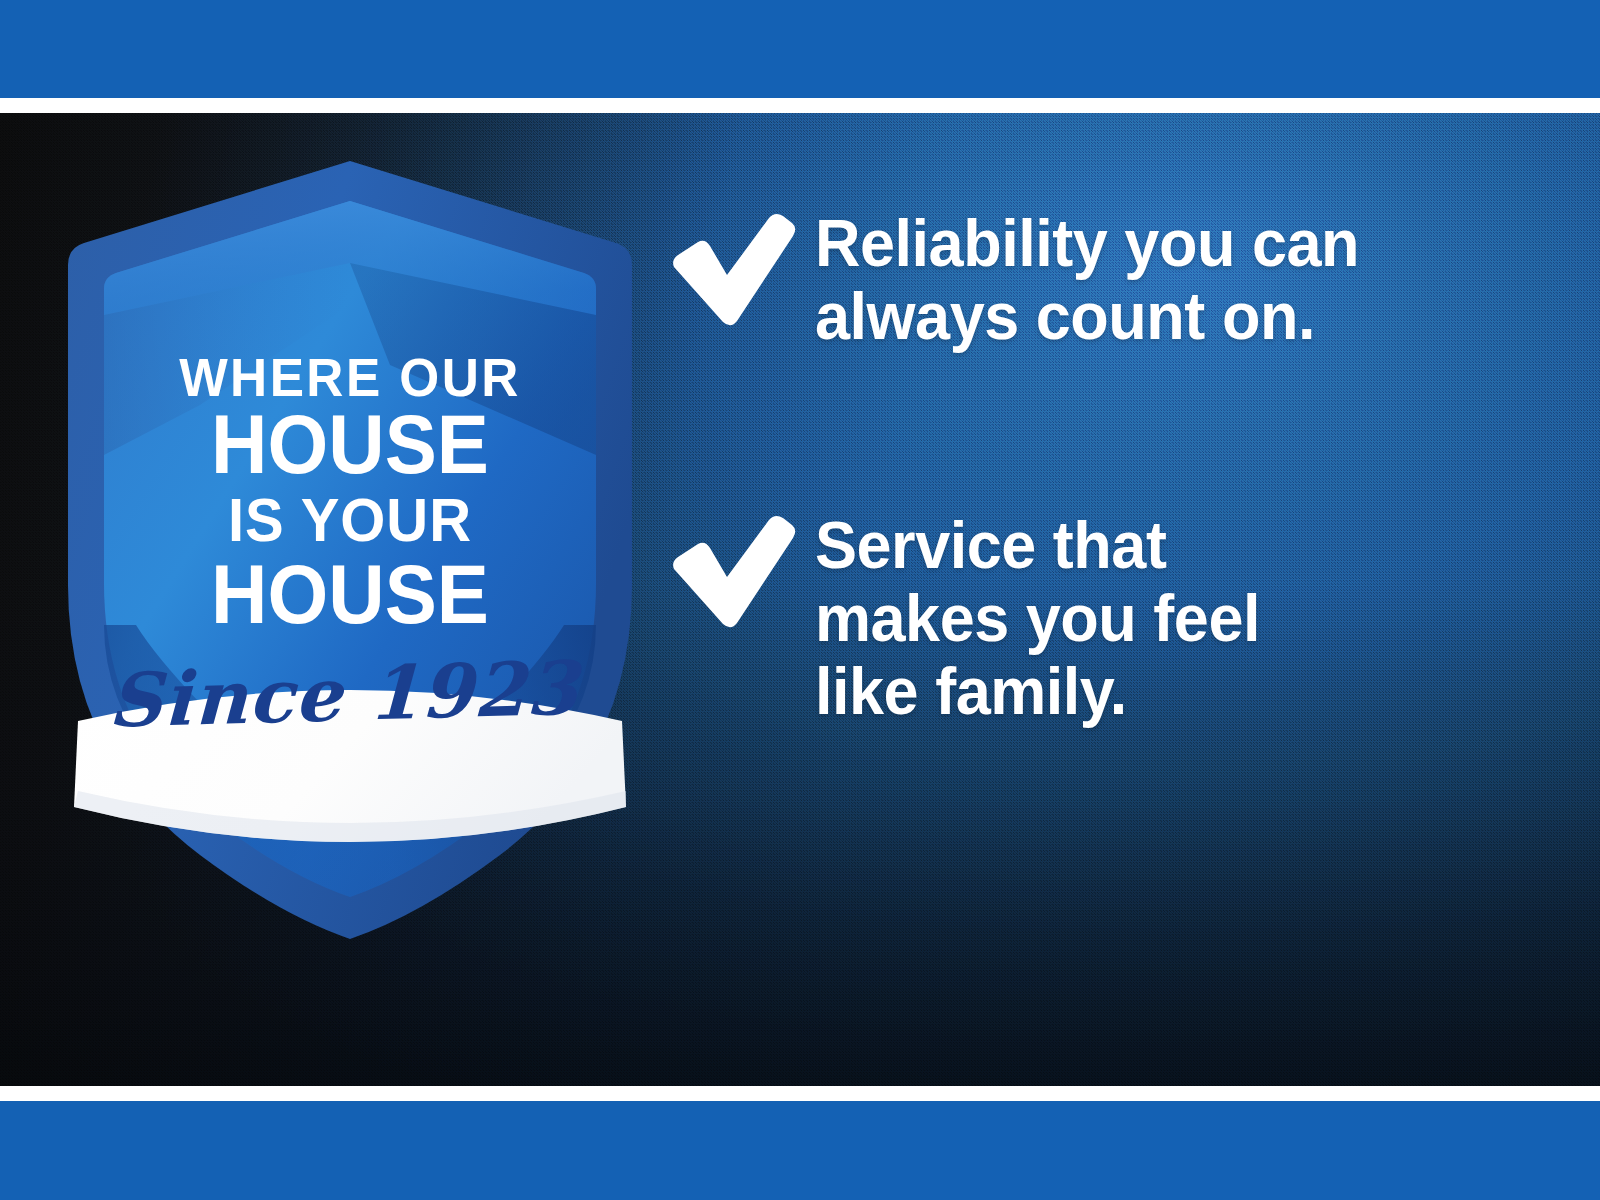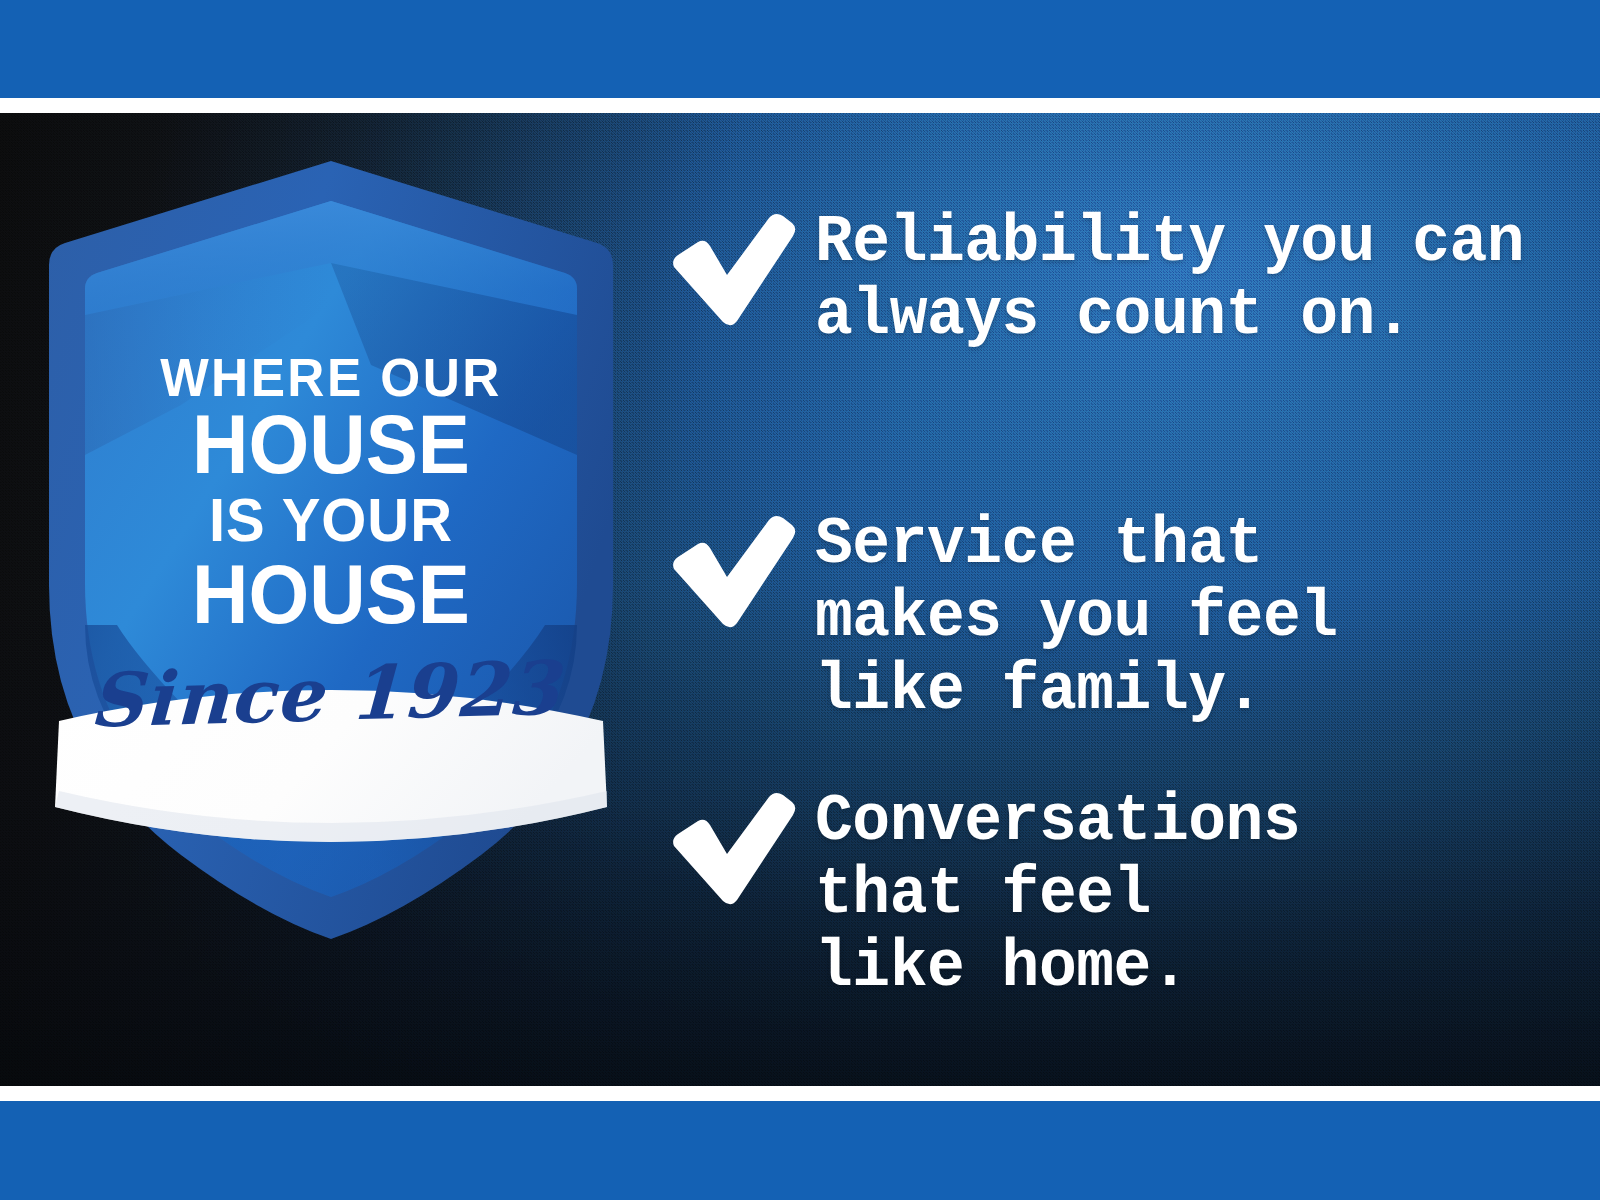--- a/index.html
+++ b/index.html
@@ -107,21 +107,21 @@
       repeating-linear-gradient(37deg,
         rgba(255,255,255,0.30) 0 1px, rgba(0,0,0,0.30) 1px 2px),
       repeating-linear-gradient(113deg,
         rgba(255,255,255,0.22) 0 1px, rgba(0,0,0,0.22) 1px 2px);
     background-size: 2px 2px, 2px 2px;
   }
 
   
   .badge {
     position: absolute;
-    left: 41px;
+    left: 60px;
     top: 155px;
     width: 580px;
     height: 790px;
     z-index: 20;
   }
   .badge svg { display: block; width: 100%; height: 100%; overflow: visible; }
 
   
   .badge-copy {
     position: absolute;
@@ -170,21 +170,20 @@
   }
 
   
   .bullets {
     position: absolute;
     left: 665px;
     top: 113px;
     width: 900px;
     height: 973px;
     z-index: 25;
-    font-family: Liberation Mono, monospace;
   }
   .bullet {
     position: absolute;
     left: 0;
     display: flex;
     align-items: flex-start;
   }
   .b1 { top: 93px;  }
   .b2 { top: 355px; margin-top: 40px; }
   .b3 { top: 672px; }
@@ -336,33 +335,19 @@
                    Q66 117 58 110 Z" fill="#ffffff"></path>
         </svg>
       </div>
       <div class="btext">
         <span class="tl">Service that</span>
         <span class="tl">makes you feel</span>
         <span class="tl">like family.</span>
       </div>
     </div>
 
-    <div class="bullet b3">
-      <div class="check">
-        <svg viewBox="0 0 132 116" xmlns="http://www.w3.org/2000/svg" aria-hidden="true">
-          <path d="M9 55 Q6 48 13 43 L33 30 Q40 26 45 34 L62 63 L104 6
-                   Q110 -1 118 4 L127 11 Q133 16 128 24 L72 109
-                   Q66 117 58 110 Z" fill="#ffffff"></path>
-        </svg>
-      </div>
-      <div class="btext">
-        <span class="tl">Conversations</span>
-        <span class="tl">that feel</span>
-        <span class="tl">like home.</span>
-      </div>
-    </div>
 
   </div>
 
   <div class="band-gap gap-bottom" style="background: rgb(255, 255, 255);"></div>
   <div class="band band-bottom" style="background: rgb(20, 97, 180);"></div>
 
 </div>
 
 </body></html>

